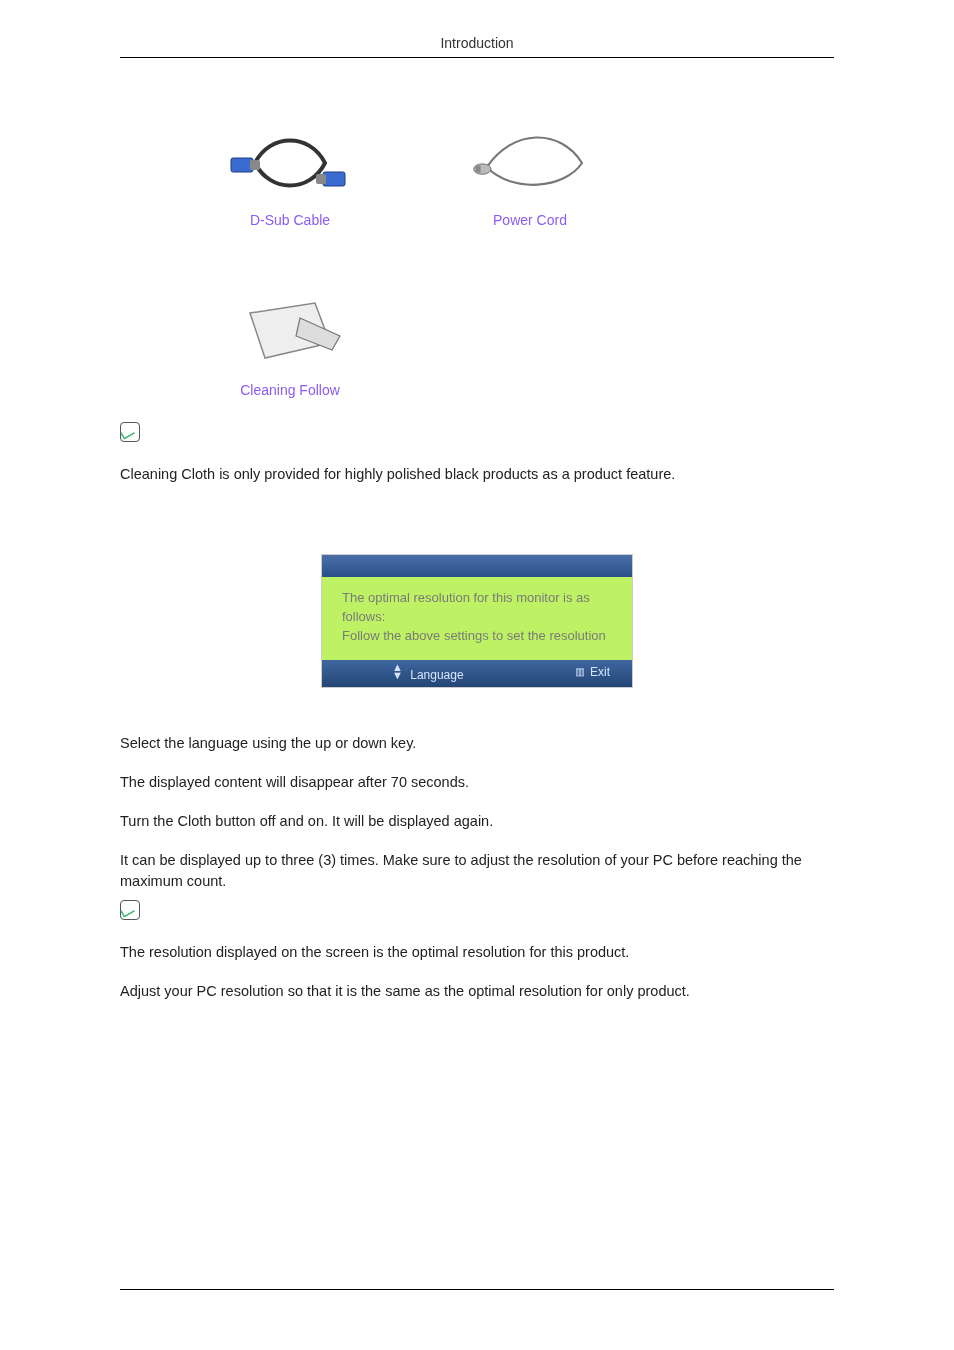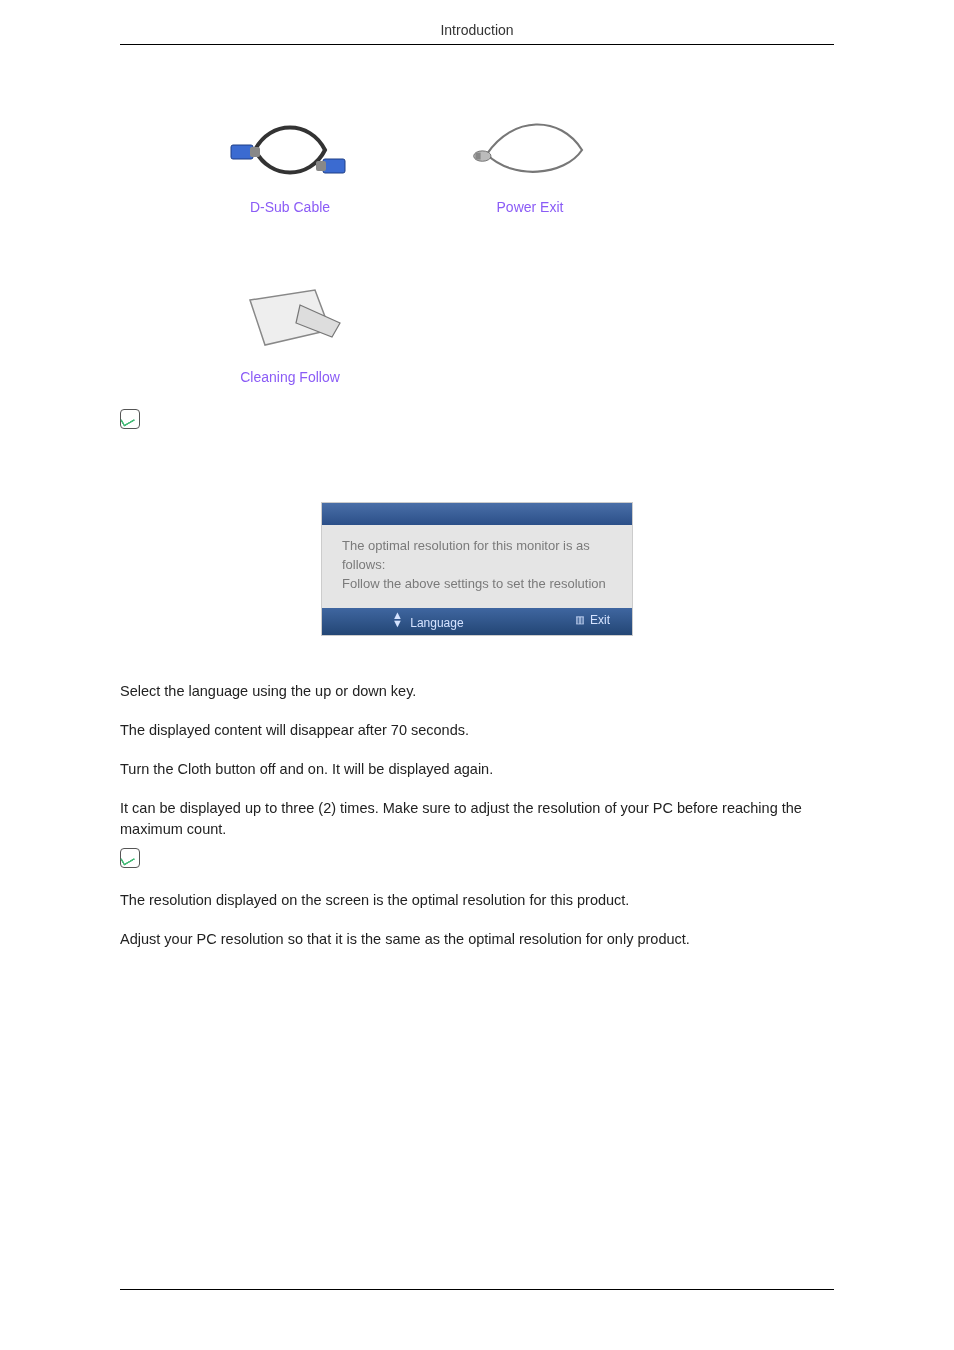--- a/index.html
+++ b/index.html
@@ -8,21 +8,21 @@
     background: #fff;
     font-family: Arial, Helvetica, sans-serif;
     color: #000;
     width: 954px;
   }
   .page {
     width: 954px;
     height: 1350px;
     position: relative;
     box-sizing: border-box;
-    padding: 22px 120px 40px 120px;
+    padding: 35px 120px 40px 120px;
   }
   .header-title {
     text-align: center;
     font-size: 14px;
     color: #333;
     padding-bottom: 6px;
   }
   .hr {
     border: none;
     border-top: 1px solid #000;
@@ -80,21 +80,21 @@
     margin: 18px 0 0 0;
     line-height: 1.45;
   }
   .osd-wrap {
     width: 310px;
     margin: 70px auto 46px auto;
   }
   .osd {
     position: relative;
     box-shadow: 0 0 0 1px #ccc;
-    background: #e5e5e5;
+    background: #bef264;
   }
   .osd-top {
     height: 22px;
     background: linear-gradient(#4a6fa8, #2b4f88);
   }
   .osd-body {
     padding: 12px 20px 14px 20px;
     font-size: 13px;
     color: #7a7a7a;
     line-height: 1.45;
@@ -168,39 +168,40 @@
     </div>
 
     <div class="item">
       <div class="img-box">
         <svg width="150" height="70" viewBox="0 0 150 70">
           <path d="M25 40 C 55 -5, 110 -5, 135 35 C 115 65, 55 70, 25 40 Z" fill="none" stroke="#777" stroke-width="2.5"></path>
           <ellipse cx="20" cy="42" rx="10" ry="6" fill="#bbb" stroke="#666"></ellipse>
           <rect x="12" y="38" width="6" height="8" fill="#888"></rect>
         </svg>
       </div>
-      <div class="caption">Power Exit</div>
+      <div class="caption">Power Cord</div>
     </div>
   </div>
 
   
   <div class="items-row" style="margin-bottom:20px">
     <div class="item">
       <div class="img-box">
         <svg width="120" height="70" viewBox="0 0 120 70">
           <path d="M20 15 L85 5 L100 45 L35 60 Z" fill="#eee" stroke="#888" stroke-width="1.5"></path>
           <path d="M70 20 L110 38 L102 52 L66 38 Z" fill="#ddd" stroke="#777" stroke-width="1.2"></path>
         </svg>
       </div>
       <div class="caption">Cleaning Follow</div>
     </div>
   </div>
 
   <span class="note-icon"></span>
 
+  <p class="body-text">Cleaning Cloth is only provided for highly polished black products as a product feature.</p>
 
   
   <div class="osd-wrap">
     <div class="osd">
       <div class="osd-top"></div>
       <div class="osd-body">
         <div>The optimal resolution for this monitor is as follows:</div>
         <div>Follow the above settings to set the resolution</div>
       </div>
       <div class="osd-bottom">
@@ -212,21 +213,21 @@
           <span class="exit-icon">▥</span>
           <span>Exit</span>
         </span>
       </div>
     </div>
   </div>
 
   <p class="body-text" style="margin-top:8px">Select the language using the up or down key.</p>
   <p class="body-text">The displayed content will disappear after 70 seconds.</p>
   <p class="body-text">Turn the Cloth button off and on. It will be displayed again.</p>
-  <p class="body-text" style="margin-bottom:4px">It can be displayed up to three (2) times. Make sure to adjust the resolution of your PC before reaching the maximum count.</p>
+  <p class="body-text" style="margin-bottom:4px">It can be displayed up to three (3) times. Make sure to adjust the resolution of your PC before reaching the maximum count.</p>
 
   <span class="note-icon"></span>
 
   <p class="body-text">The resolution displayed on the screen is the optimal resolution for this product.</p>
   <p class="body-text">Adjust your PC resolution so that it is the same as the optimal resolution for only product.</p>
 
   <div class="footer-hr"></div>
 </div>
 
 </body></html>

